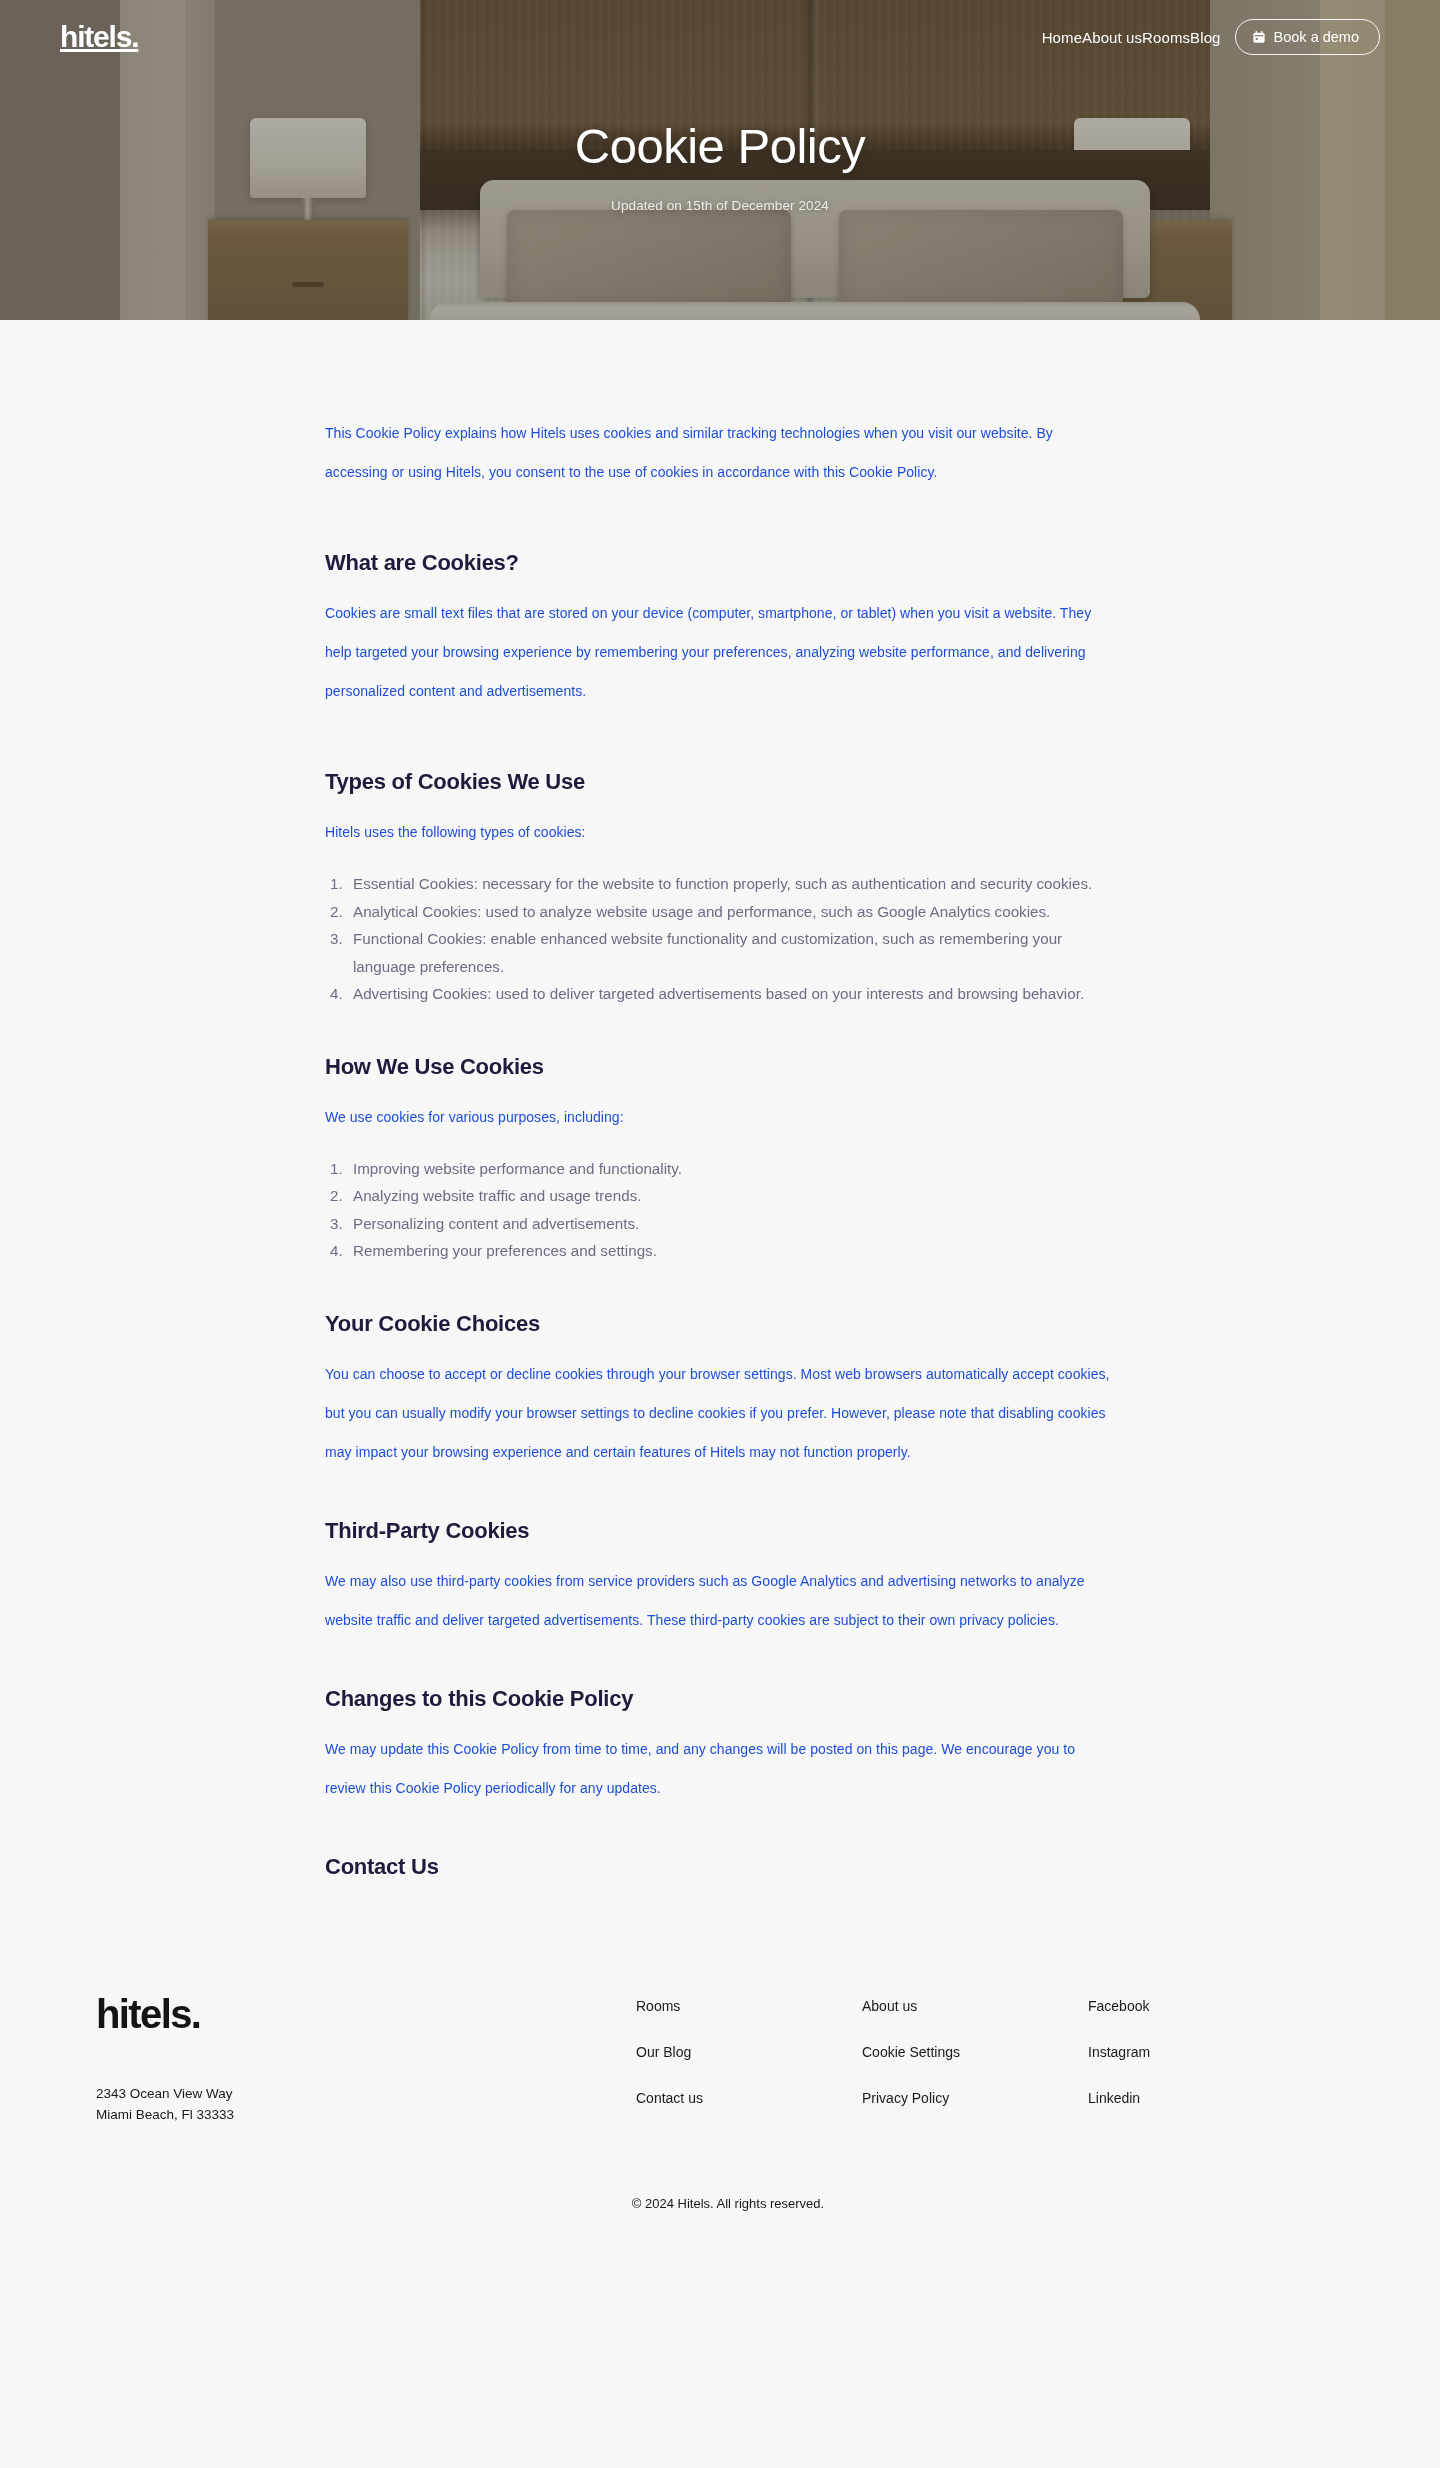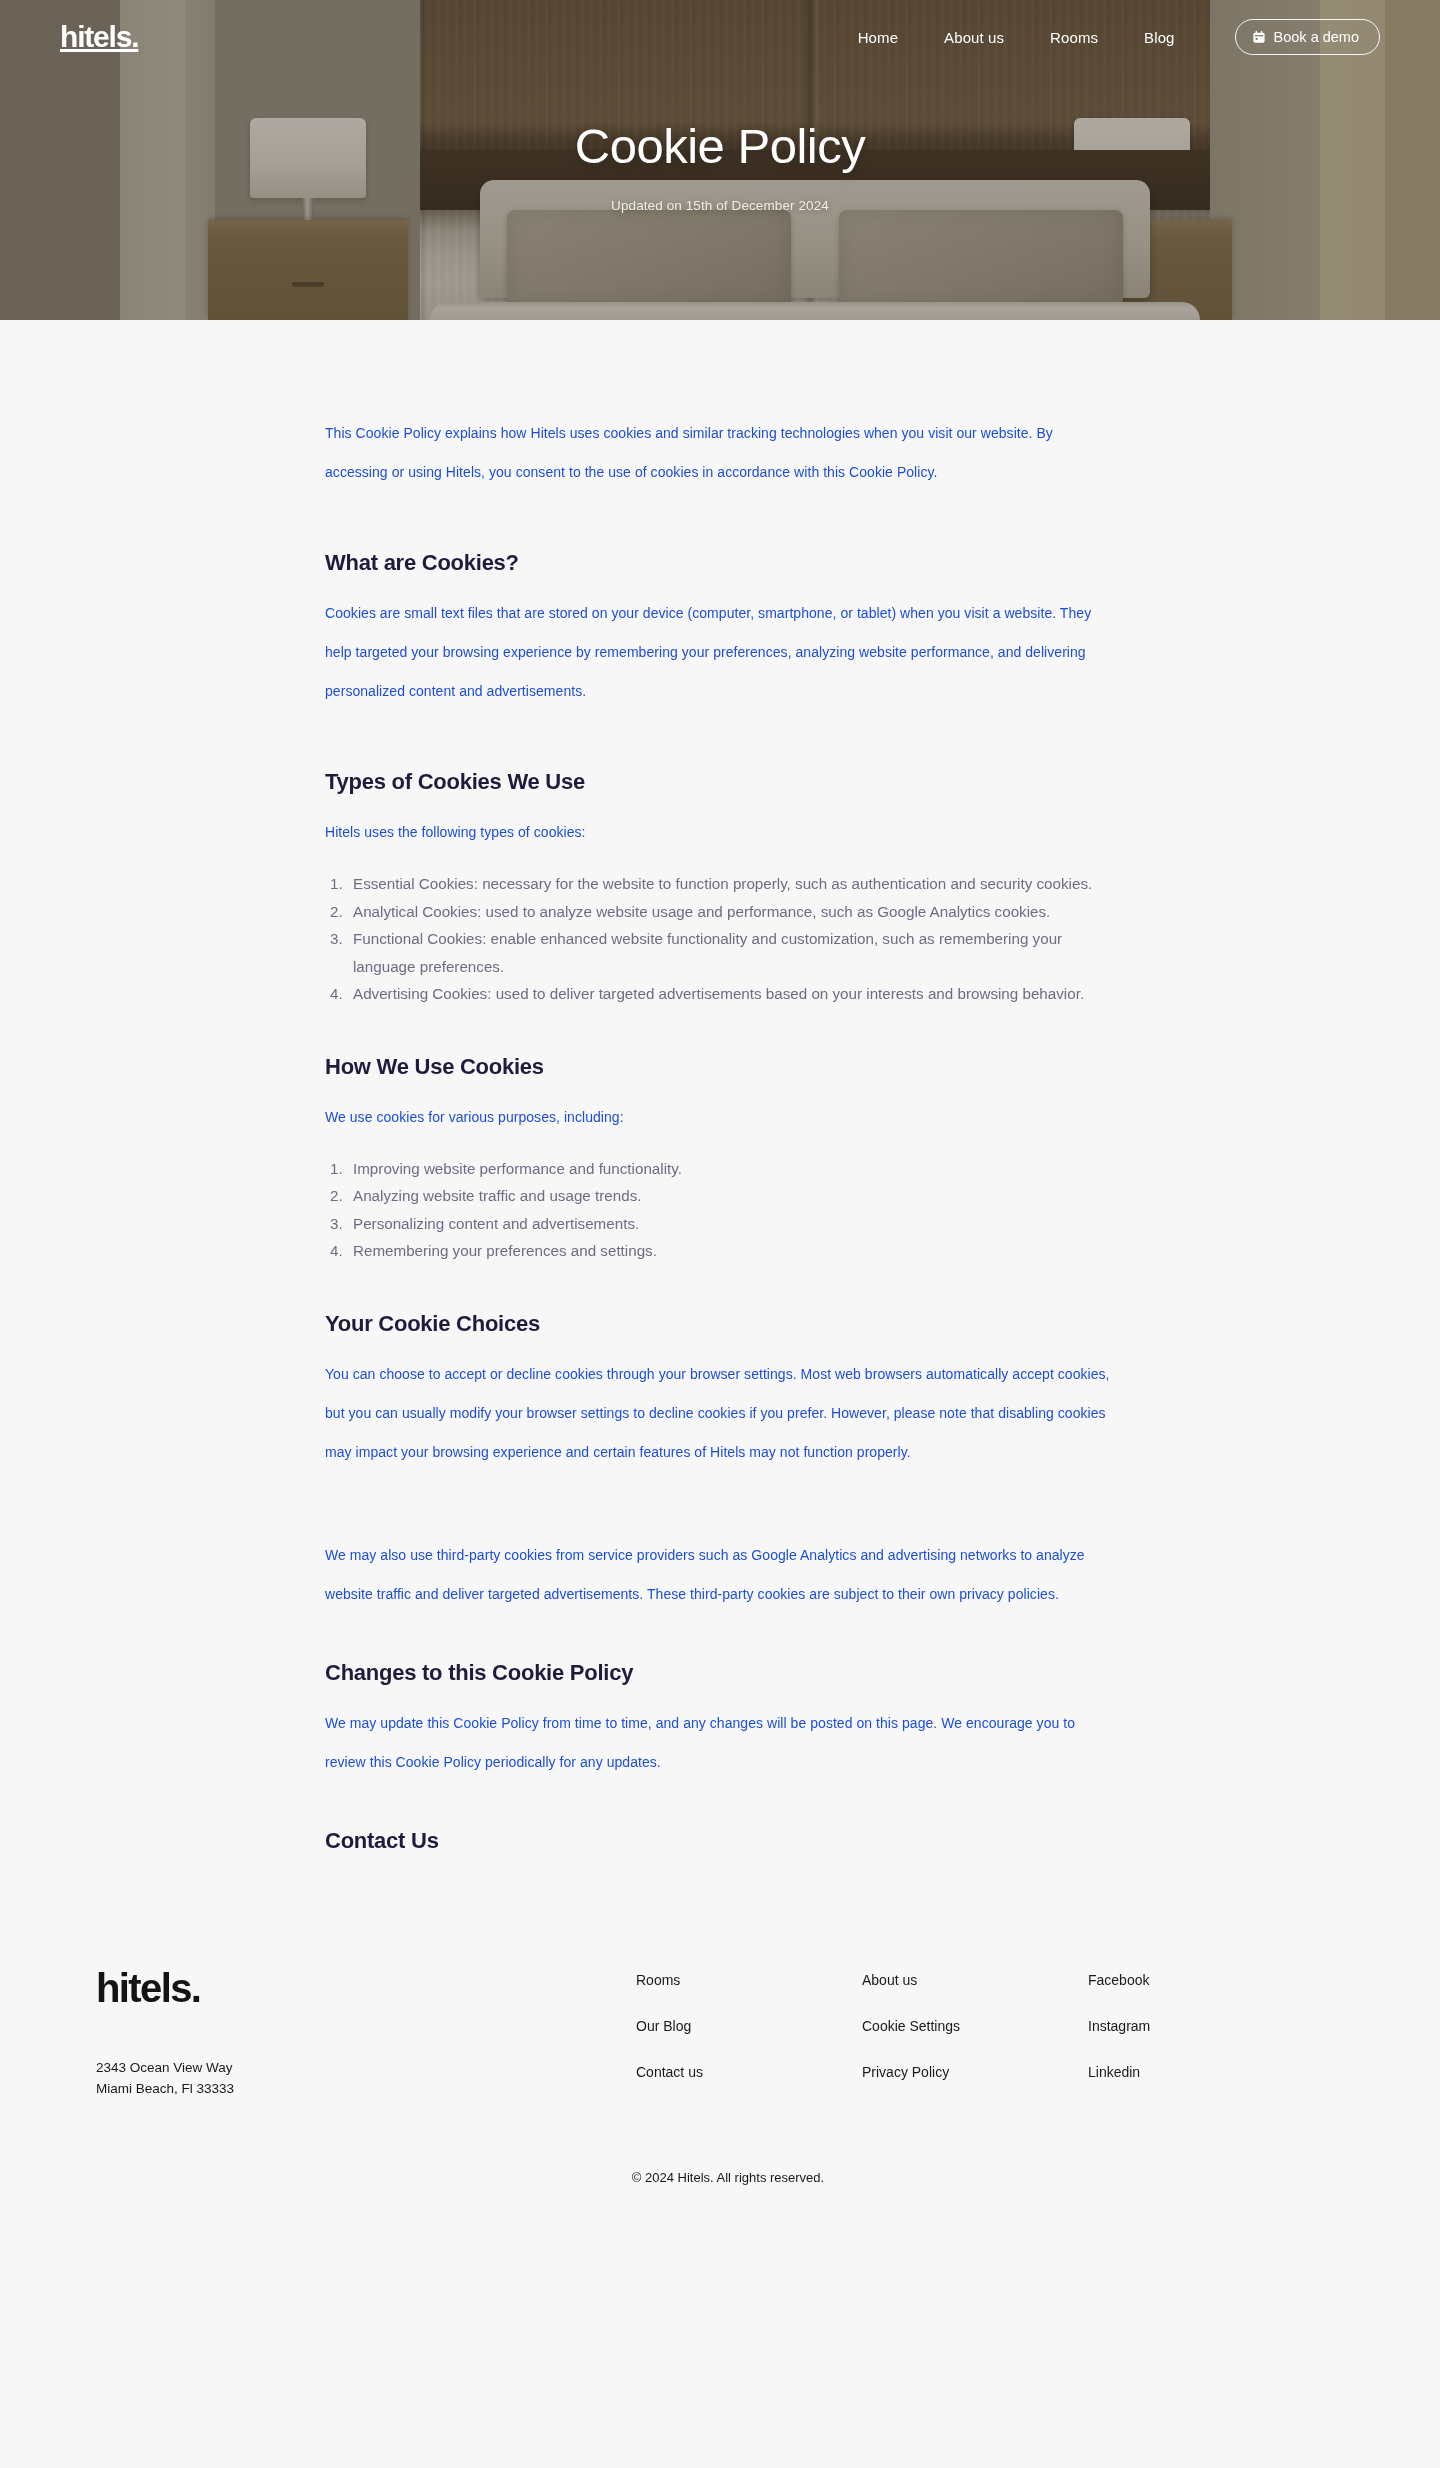--- a/index.html
+++ b/index.html
@@ -152,21 +152,20 @@
   .logo {
     color: #fff;
     font-size: 30px;
     font-weight: 700;
     letter-spacing: -1.2px;
   }
   .nav-links {
     margin-left: auto;
     display: flex;
     align-items: center;
-    gap: 46px;
   }
   .nav-link {
     color: #ffffff;
     font-size: 15px;
     text-decoration: none;
     letter-spacing: 0.1px;
     white-space: nowrap;
   }
   .demo-btn {
     display: flex;
@@ -366,20 +365,21 @@
     <li>Personalizing content and advertisements.</li>
     <li>Remembering your preferences and settings.</li>
   </ol>
 
   <div class="sec-gap-md"></div>
   <h2>Your Cookie Choices</h2>
   <div class="after-h2"></div>
   <p>You can choose to accept or decline cookies through your browser settings. Most web browsers automatically accept cookies, but you can usually modify your browser settings to decline cookies if you prefer. However, please note that disabling cookies may impact your browsing experience and certain features of Hitels may not function properly.</p>
 
   <div class="sec-gap-md"></div>
+  <h2>Third-Party Cookies</h2>
   <div class="after-h2"></div>
   <p>We may also use third-party cookies from service providers such as Google Analytics and advertising networks to analyze website traffic and deliver targeted advertisements. These third-party cookies are subject to their own privacy policies.</p>
 
   <div class="sec-gap-md"></div>
   <h2>Changes to this Cookie Policy</h2>
   <div class="after-h2"></div>
   <p>We may update this Cookie Policy from time to time, and any changes will be posted on this page. We encourage you to review this Cookie Policy periodically for any updates.</p>
 
   <div class="sec-gap-md"></div>
   <h2>Contact Us</h2>

